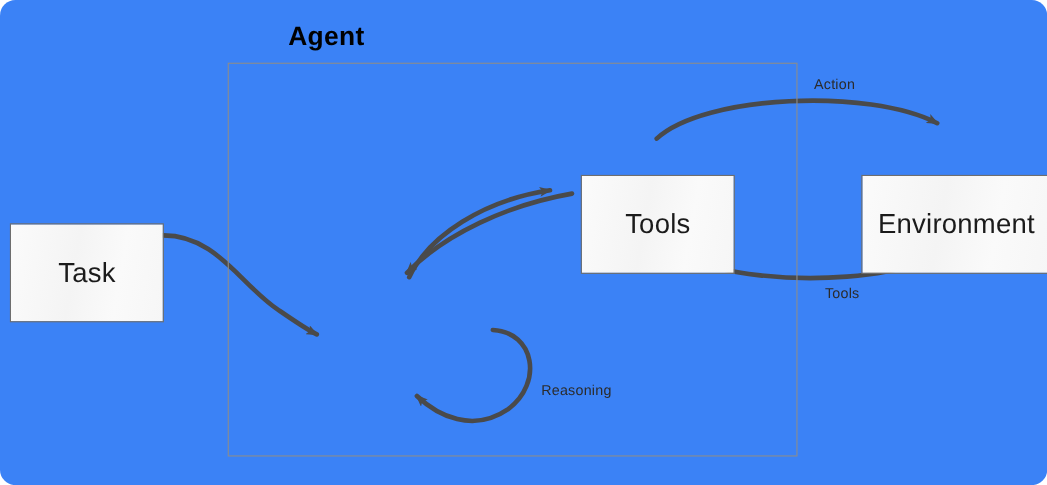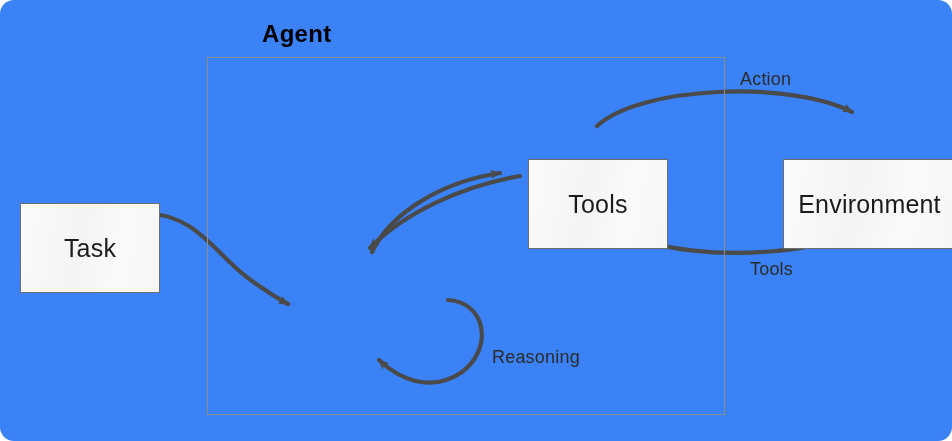--- a/index.html
+++ b/index.html
@@ -26,21 +26,21 @@
     border:1px solid #6e6e6e;
     background:linear-gradient(100deg,#fbfbfb 0%,#f4f4f4 42%,#fafafa 70%,#f6f6f6 100%);
     display:flex;align-items:center;justify-content:center;
     color:#1b1b1b;
     font-size:25px;
     font-weight:400;
     letter-spacing:.2px;
     white-space:nowrap;
     margin-top:35px;
   }
-  #node-task{left:20px;  top:168px; width:140px; height:90px;}
+  #node-task{left:9px;  top:168px; width:140px; height:90px;}
   #node-llm{ left:295px; top:260px; width:165px; height:88px;}
   #node-tools{left:528px;top:124px; width:140px; height:90px;}
   #node-env{  left:783px;top:124px; width:173px; height:90px;}
 
   #agent-box{
     position:absolute;
     left:207px;top:57px;width:518px;height:358px;
     box-sizing:border-box;
     border:1px solid #8c8c8c;
     background:transparent;
@@ -49,21 +49,21 @@
     position:absolute;
     left:262px;top:20px;
     font-size:24px;
     font-weight:bold;
     color:#000000;
     letter-spacing:.3px;
     white-space:nowrap;
   }
   .edge-label{
     position:absolute;
-    font-size:18px;
+    font-size:13px;
     color:#2b2b2b;
     white-space:nowrap;
     letter-spacing:.2px;
   }
   #label-action{   left:740px; top:69px;}
   #label-result{   left:750px; top:259px;}
   #label-reasoning{left:492px; top:347px;text-align:center;}
 </style>
 </head>
 <body>

